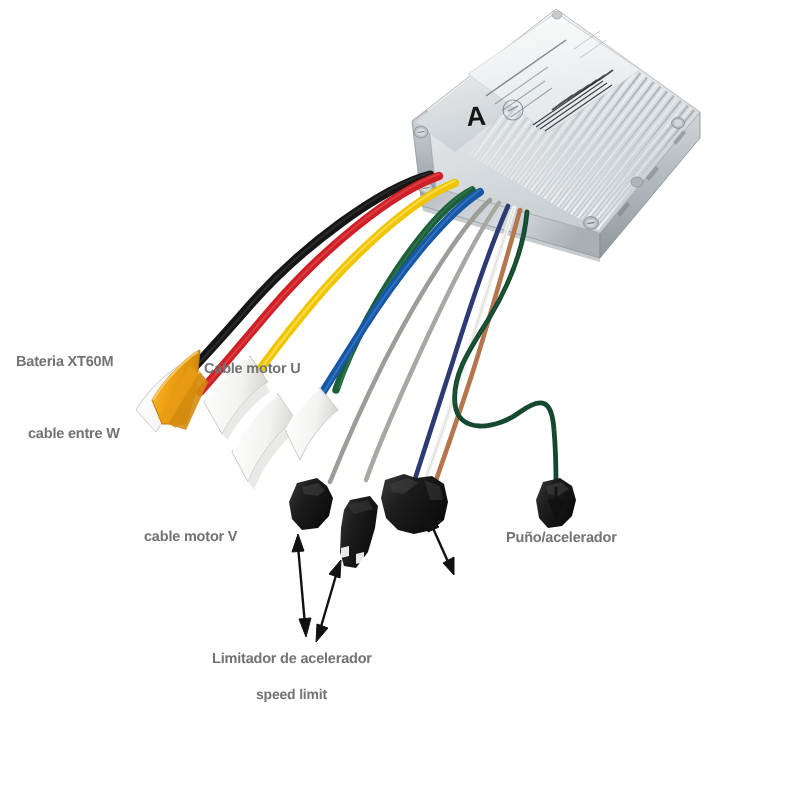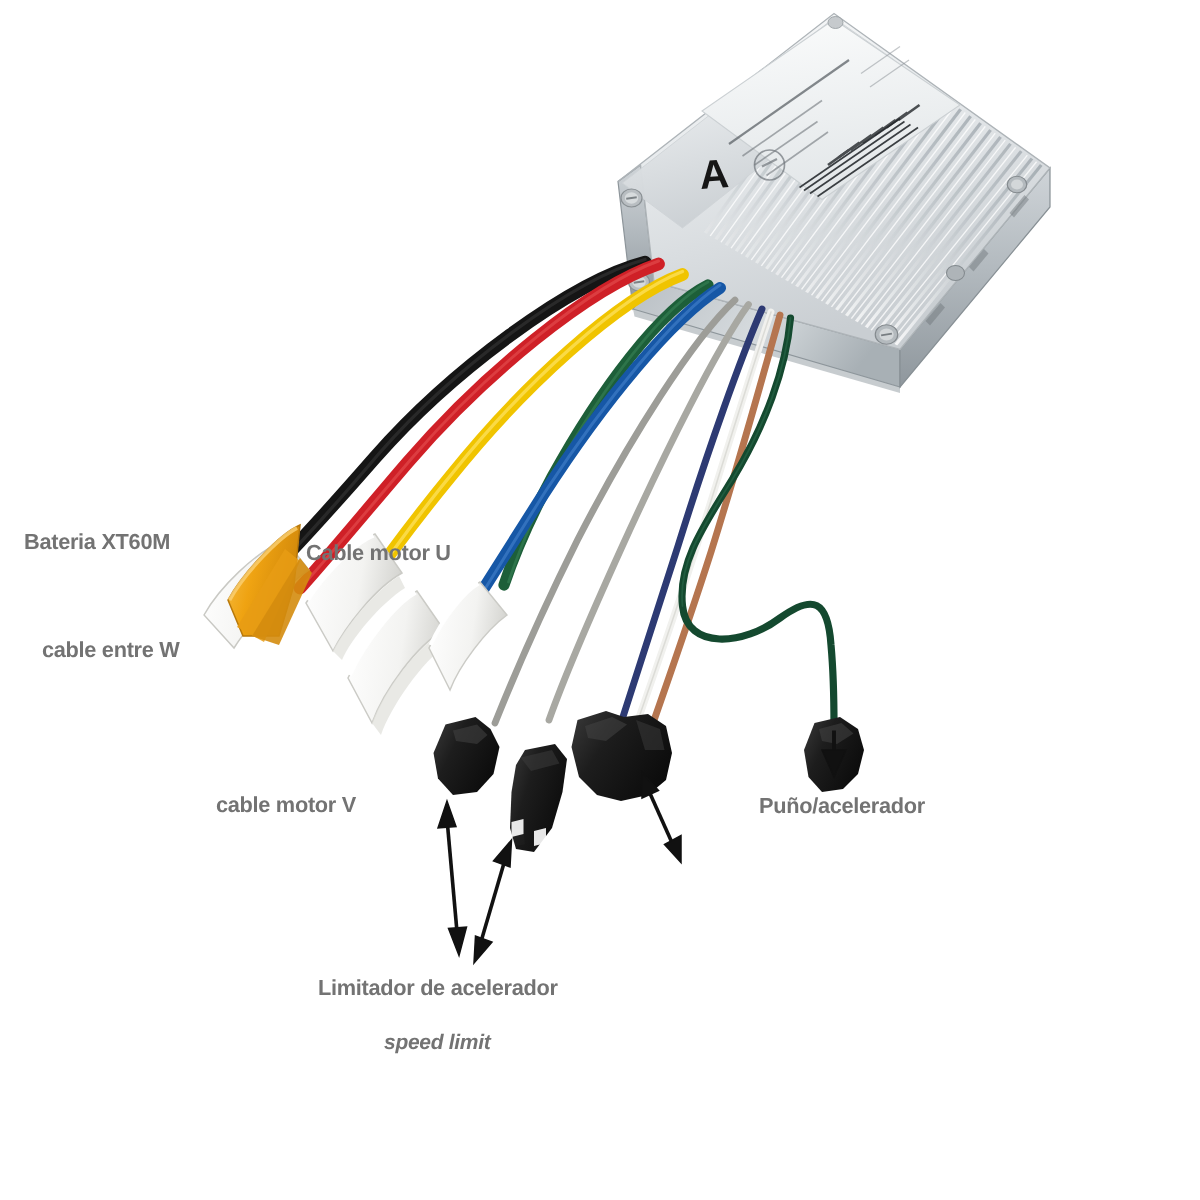--- a/index.html
+++ b/index.html
@@ -26,21 +26,21 @@
     position: absolute;
     color: #737373;
     font-family: "Liberation Sans", sans-serif;
     font-weight: bold;
     font-size: 14.5px;
     letter-spacing: -0.2px;
     white-space: nowrap;
     line-height: 1;
     text-rendering: geometricPrecision;
   }
-  .anno.small { font-size: 14px; font-style: italic; }
+  .anno.small { font-size: 14px; }
 </style>
 </head>
 <body>
 
 <div id="scene">
 
   <svg id="art" viewBox="0 0 800 800" xmlns="http://www.w3.org/2000/svg">
     <defs>
       <linearGradient id="caseTop" x1="0" y1="0" x2="0.35" y2="1">
         <stop offset="0%" stop-color="#fdfdfd"></stop>

